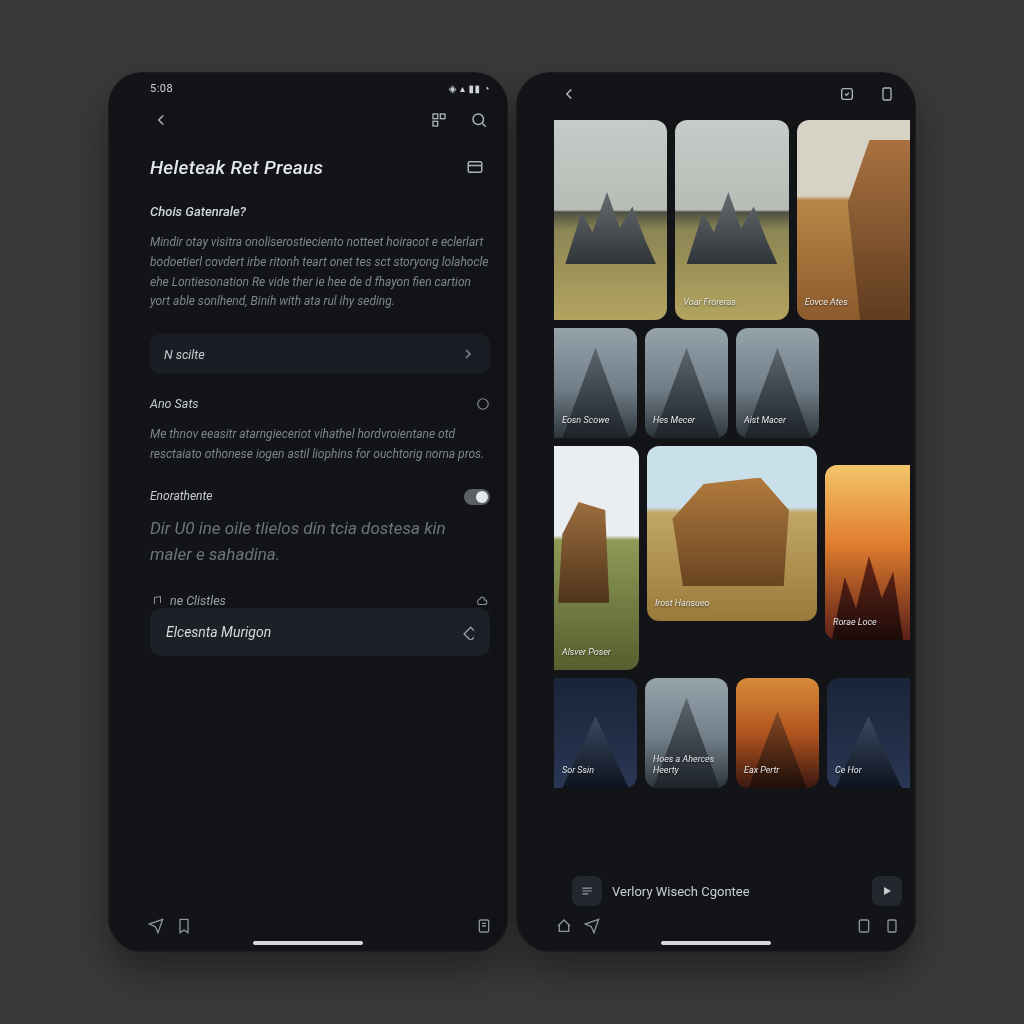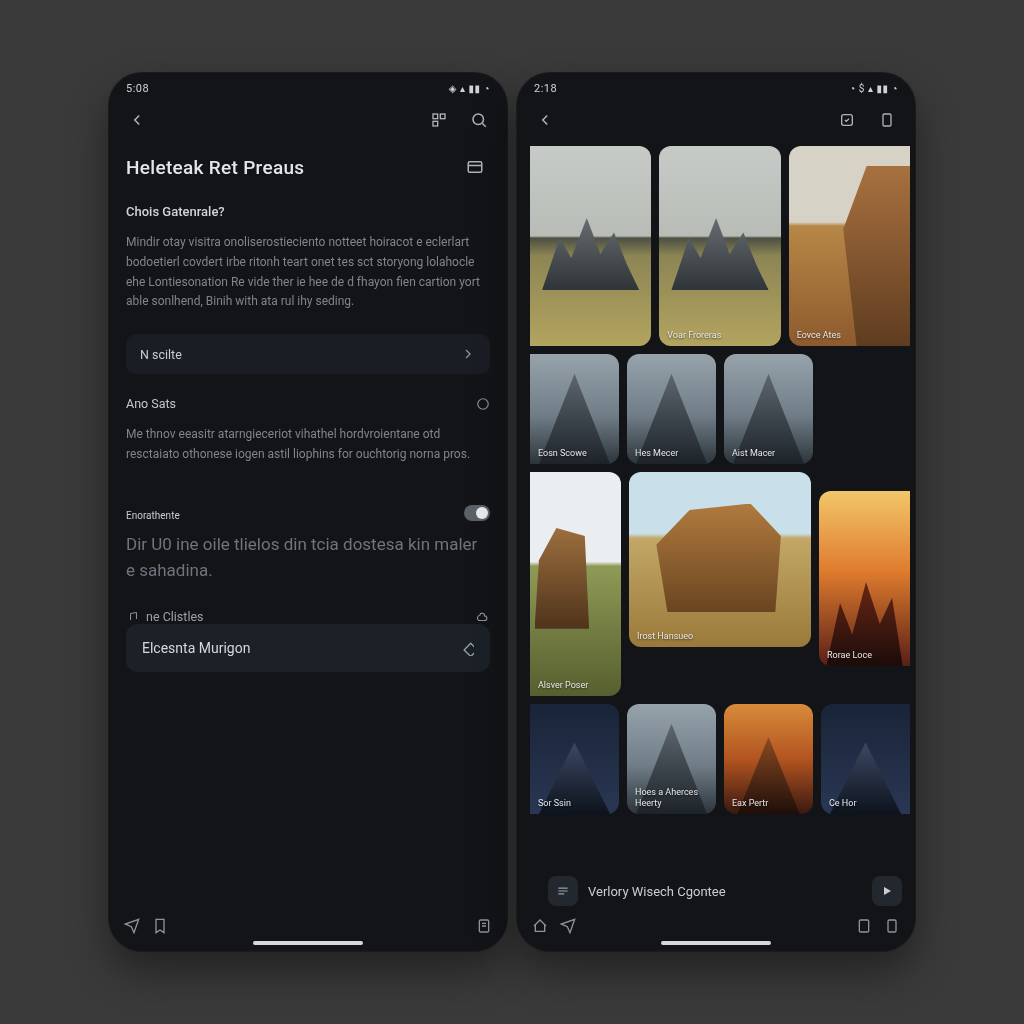--- a/index.html
+++ b/index.html
@@ -18,20 +18,21 @@
     width: 400px;
     height: 880px;
     background: #121418;
     border-radius: 34px;
     overflow: hidden;
     display: flex;
     flex-direction: column;
     box-shadow: inset 0 0 0 1px rgba(255,255,255,0.03), 0 20px 40px rgba(0,0,0,.4);
     color: #cfd3d8;
     position: relative;
+    padding-left: 24px;
   }
   .statusbar {
     height: 26px;
     display: flex;
     justify-content: space-between;
     align-items: center;
     padding: 6px 18px 0 18px;
     font-size: 11px;
     color: #cfd3d8;
     letter-spacing: .5px;
@@ -45,57 +46,57 @@
     gap: 10px;
   }
   .appbar .spacer { flex:1; }
   .iconbtn {
     width: 30px; height: 30px;
     display:flex; align-items:center; justify-content:center;
     color:#aeb3ba;
     border-radius:8px;
   }
   svg { display:block; }
-  .content { flex:1; overflow:hidden; padding: 0 18px; display:flex; flex-direction:column; }
+  .content { flex:1; overflow:hidden; padding: 0 18px; display:flex; flex-direction:column;font-style:italic; }
 
   
   .headline-row { display:flex; align-items:center; justify-content:space-between; margin-top:10px; }
   h1.title { font-size: 19px; font-weight: 500; color:#e3e6ea; letter-spacing:.3px; }
   h2.subtitle { font-size: 13px; color:#d1d5da; margin-top: 22px; font-weight:500; }
   p.body { font-size: 12px; line-height: 1.65; color:#7f858d; margin-top: 14px; }
   .rowcard {
     background: #1a1e24;
     border-radius: 10px;
     padding: 12px 14px;
     display:flex; align-items:center; justify-content:space-between;
     margin-top: 22px;
     font-size: 12.5px; color:#c8ccd2;
   }
   .section-label { font-size:12.5px; color:#c5c9ce; margin-top:22px; }
-  .togglerow { display:flex; align-items:flex-end; justify-content:space-between; margin-top:40px; font-size:10px; color:#c8ccd2;}
+  .togglerow { display:flex; align-items:flex-start; justify-content:space-between; margin-top:24px; font-size:12px; color:#c8ccd2;}
   .toggle {
     width: 26px; height:16px; background:#5c6067; border-radius:10px; position:relative;
   }
   .toggle::after{ content:""; position:absolute; right:2px; top:2px; width:12px; height:12px; background:#e8eaed; border-radius:50%; }
   .hint { font-size:17px; color:#6e747c; margin-top:10px; line-height:1.55;}
   .thinrow { display:flex; align-items:center; justify-content:space-between; margin-top:26px; font-size:12.5px; color:#9da2a9;gap:38px;}
   .bigaction {
     background: #1c2128;
     border-radius: 12px;
     padding: 16px 16px;
     display:flex; align-items:center; justify-content:space-between;
     font-size: 14px; color:#d5d8dc;
   }
 
   
   .gallery { flex:1; overflow:hidden; padding: 0 6px 0 14px; }
   .grid { display:grid; gap:8px; }
   .row1 { grid-template-columns: repeat(3,1fr); }
   .tile { position:relative; border-radius:12px; overflow:hidden; background:#2a2f35; }
-  .tile .label { position:absolute; left:8px; bottom:6px; font-size:9px; line-height:1.15; color:#e8e9eb; text-shadow:0 1px 2px rgba(0,0,0,.6); }
+  .tile .label { position:absolute; left:8px; bottom:13px; font-size:9px; line-height:1.15; color:#e8e9eb; text-shadow:0 1px 2px rgba(0,0,0,.6);font-style:italic; }
   .tall { height:200px; }
   .med { height:110px; }
   .big { height:175px; }
   .thumb-col { display:flex; flex-direction:column; gap:8px; }
   .bottom-chip {
     margin: 10px 14px 0 32px;
     display:flex; align-items:center; gap:10px;
     font-size:13px; color:#c9cdd2;
   }
   .chip-icon { width:30px; height:30px; background:#23282f; border-radius:8px; display:flex; align-items:center; justify-content:center; }
@@ -238,24 +239,20 @@
           <rect x="5" y="3" width="14" height="18" rx="2"></rect>
           <line x1="9" y1="8" x2="15" y2="8"></line>
           <line x1="9" y1="12" x2="15" y2="12"></line>
         </svg>
       </div>
   </div>
   <div class="homeindicator"></div>
 </div>
 
 <div class="phone">
-  <div class="statusbar">
-    <span>2:18</span>
-    <span class="indicators">◔ $ ▴ ▮▮ ◔</span>
-  </div>
 
   <div class="appbar">
     <div class="iconbtn">
       <svg width="18" height="18" viewBox="0 0 24 24" fill="none" stroke="currentColor" stroke-width="2">
           <polyline points="15 18 9 12 15 6"></polyline>
         </svg>
     </div>
     <div class="spacer"></div>
     <div class="iconbtn">
       <svg width="16" height="16" viewBox="0 0 24 24" fill="none" stroke="currentColor" stroke-width="2">

